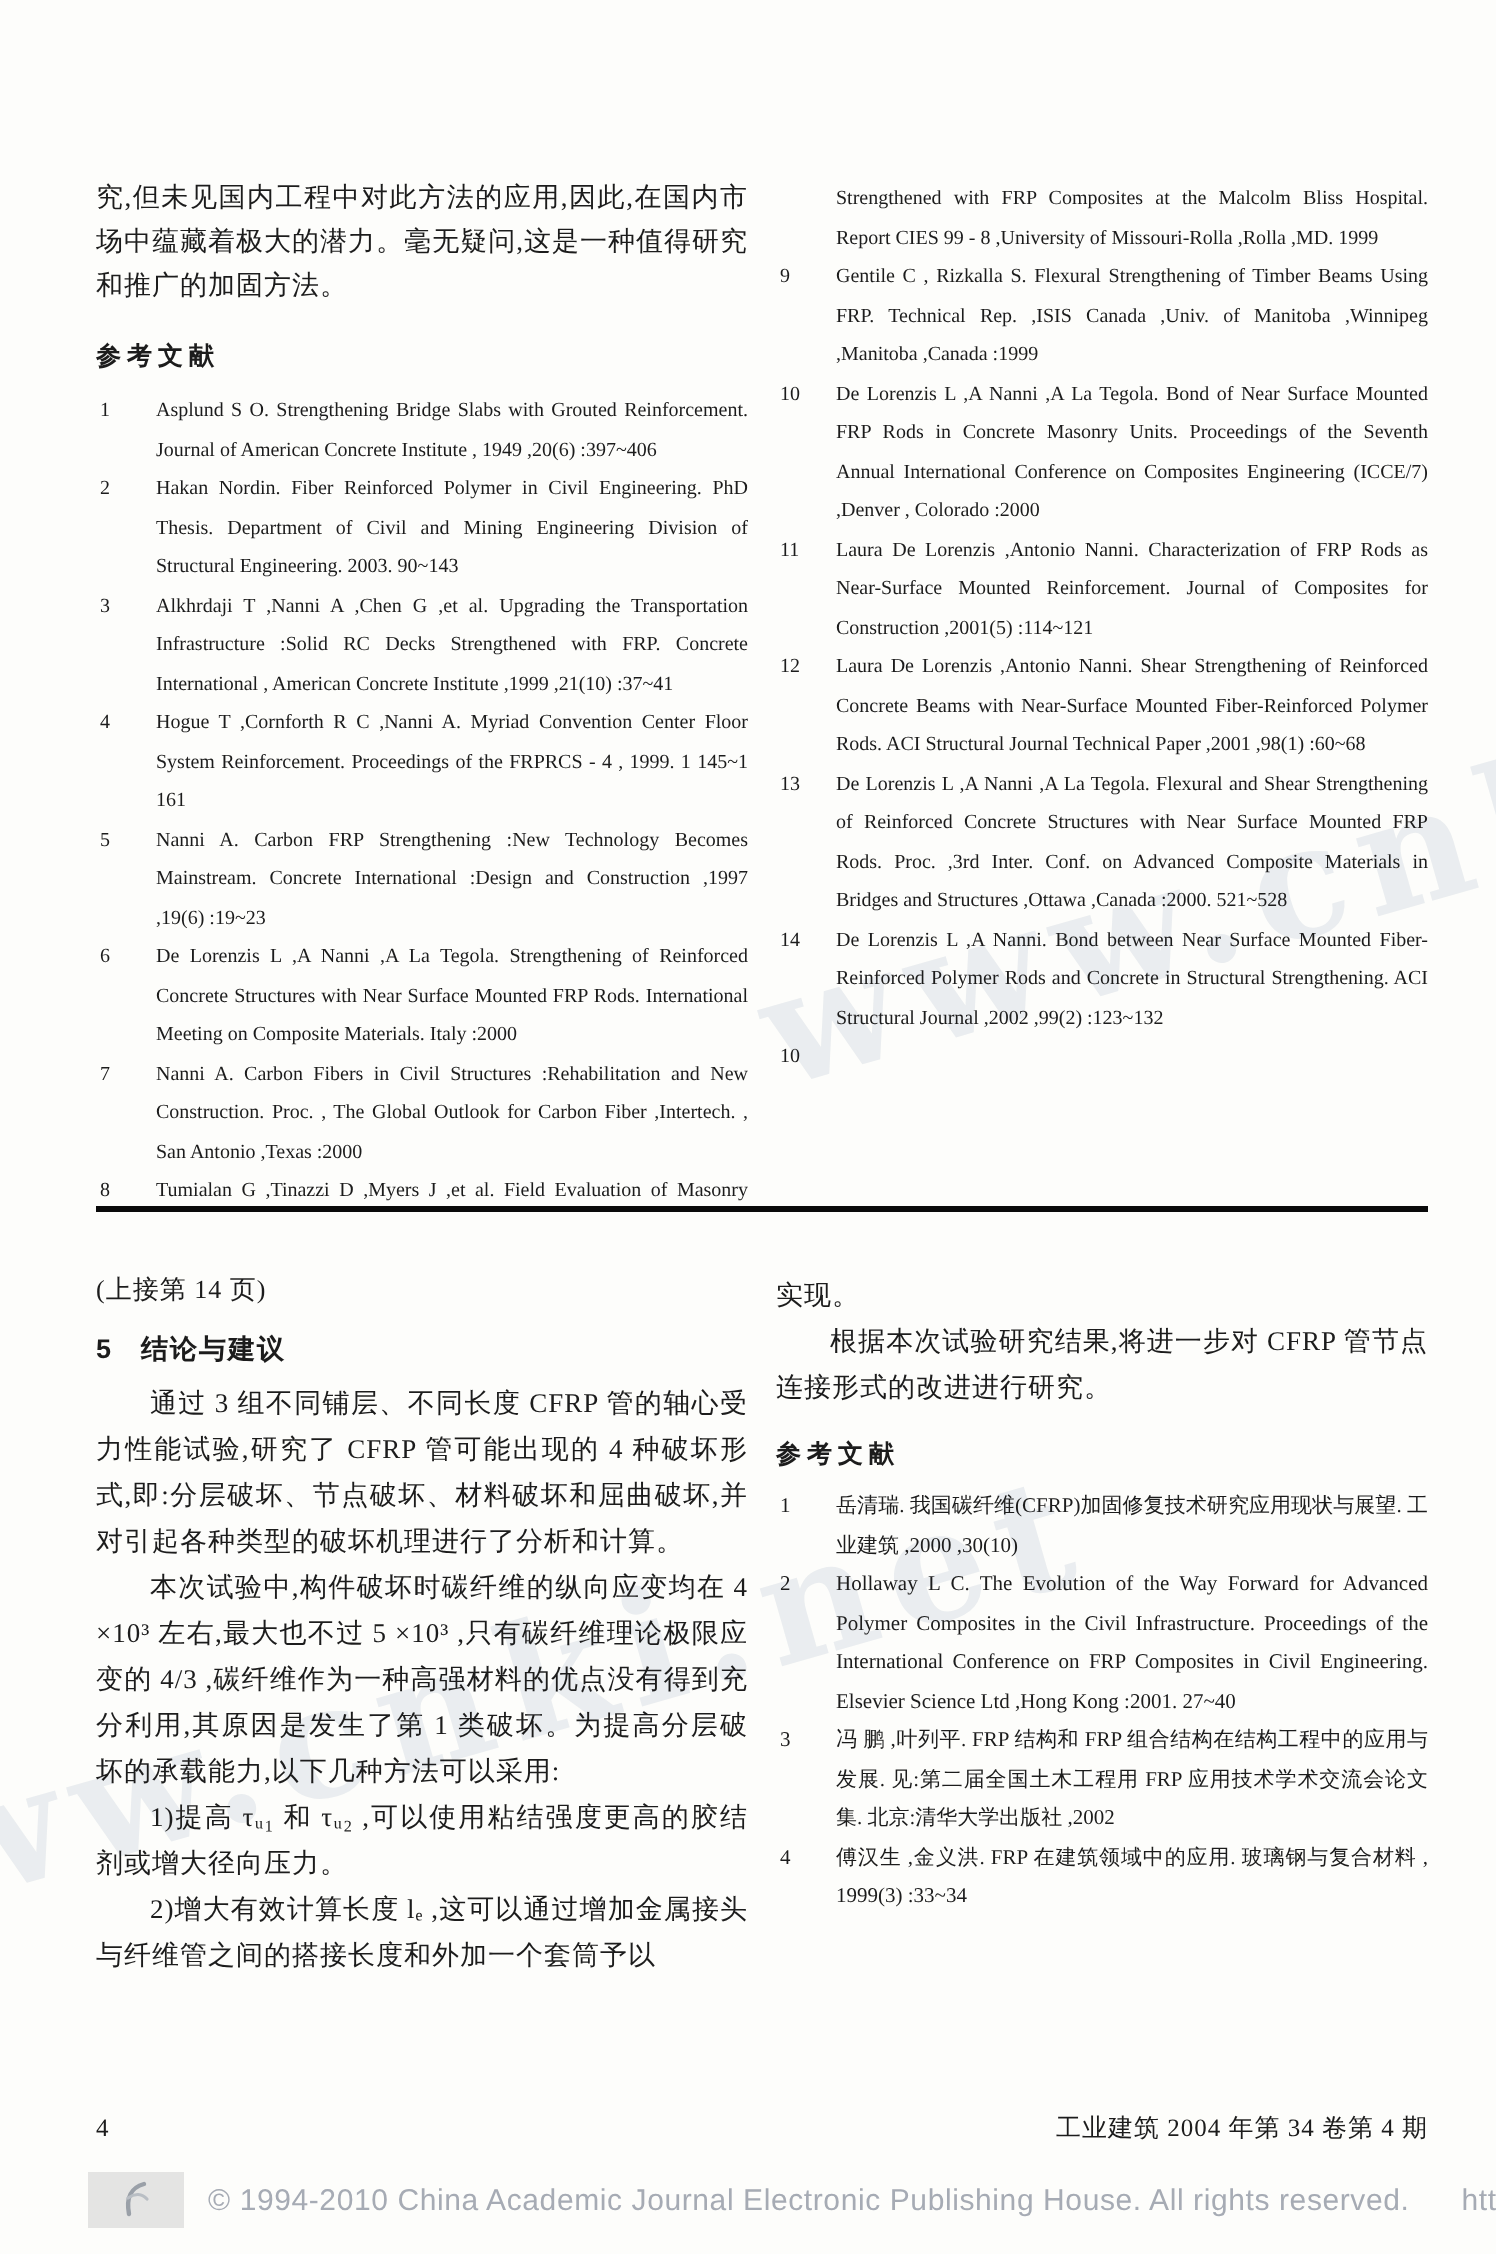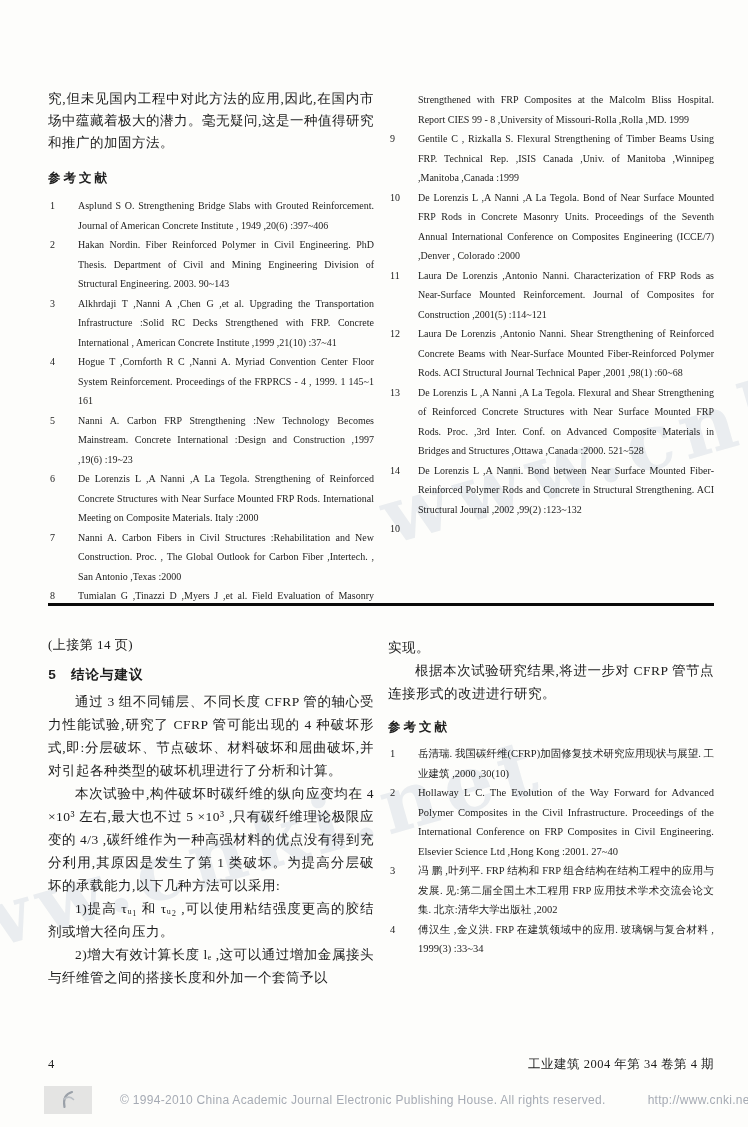--- a/index.html
+++ b/index.html
@@ -39,42 +39,42 @@
   .ref-num { position:absolute; left:2px; top:0; }
   .right-col-pad { padding-top:2px; }
 
   .divider { height:3px; background:#0a0a0a; margin:0; }
 
   
   .bottom-cols { margin-top:30px; }
   .continued-note { font-size:13px; margin:0 0 12px; letter-spacing:0.5px; }
   .section-heading {
     margin:0 0 6px; font-size:13.5px; font-weight:bold;
-    font-family:Liberation Mono, monospace; letter-spacing:1px;
+    font-family:Liberation Sans, sans-serif; letter-spacing:1px;
   }
   .section-heading .sec-num { margin-right:14px; }
   .body-p {
     margin:0; font-size:13.5px; line-height:23px; letter-spacing:0.5px;
     text-align:justify; text-indent:2em;
   }
   .body-p.no-indent { text-indent:0;font-family:Liberation Serif, serif; }
   .refs-heading.small { margin:14px 0 8px; }
   .ref-item.cn { font-size:10.5px; line-height:19.5px; }
 
   
   .footer-line {
     position:absolute; left:48px; right:34px; top:1056px; z-index:1;
     display:flex; justify-content:space-between; align-items:baseline;
     font-size:12.5px; letter-spacing:0.5px;
   }
   .copyright-bar {
     position:absolute; left:28px; right:28px; top:1086px; z-index:1;
-    display:flex; align-items:center; gap:28px;
+    display:flex; align-items:center; gap:12px;
     font-family:"Liberation Sans","DejaVu Sans",sans-serif;
-    font-size:12px; color:#a6abb4; letter-spacing:0.3px;padding-left:16px;
+    font-size:15px; color:#a6abb4; letter-spacing:0.3px;padding-left:16px;
   }
   .logo-box {
     width:48px; height:28px; background:#e4e4e3;
     display:flex; align-items:center; justify-content:center; flex:0 0 auto;
   }
   .copyright-text { white-space:nowrap; }
   .copyright-url { margin-left:14px; color:#a6abb4; text-decoration:none; }
 </style>
 </head>
 <body>

